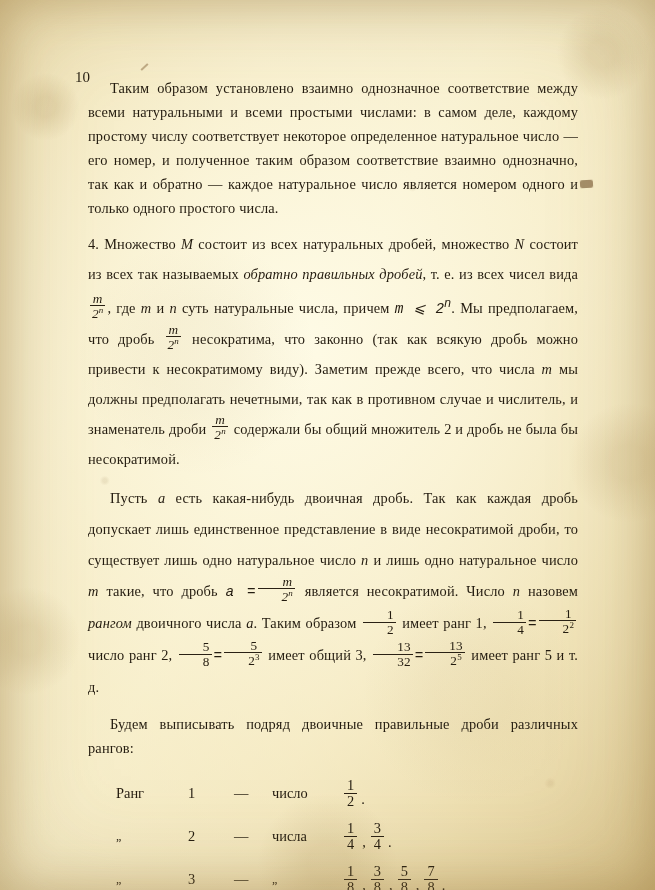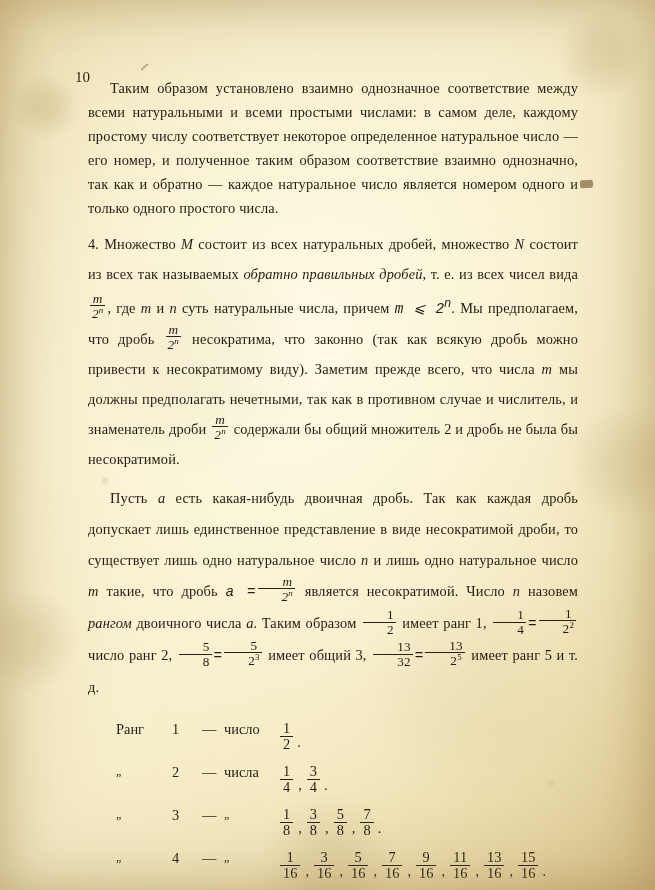--- a/index.html
+++ b/index.html
@@ -137,22 +137,24 @@
 
   
   .ranklist {
     margin-top: 18px;
     margin-left: 28px;
     font-size: 14.4px;
     color: #241c10;
   }
   .rankrow {
     display: flex;
+    align-items: center;
     margin-bottom: 12px;
     white-space: nowrap;
+    gap: 16px;
   }
   .rk-lab {
     width: 56px;
     text-align: left;
     flex: 0 0 auto;
   }
   .rk-num {
     width: 30px;
     flex: 0 0 auto;
     text-align: left;
@@ -258,20 +260,21 @@
         <span class="frac rm"><span class="num">1</span><span class="den">2</span></span>
         <span>имеет ранг 1,</span>
         <span class="frac rm"><span class="num">1</span><span class="den">4</span></span><span class="eq">=</span><span class="frac rm"><span class="num">1</span><span class="den"><span>2</span><sup>2</sup></span></span>
         <span>число ранг 2,</span>
         <span class="frac rm"><span class="num">5</span><span class="den">8</span></span><span class="eq">=</span><span class="frac rm"><span class="num">5</span><span class="den"><span>2</span><sup>3</sup></span></span>
         <span>имеет общий 3,</span>
         <span class="frac rm"><span class="num">13</span><span class="den">32</span></span><span class="eq">=</span><span class="frac rm"><span class="num">13</span><span class="den"><span>2</span><sup>5</sup></span></span>
         <span>имеет ранг 5 и т. д.</span>
       </p>
 
+      <p class="para indent gap">Будем выписывать подряд двоичные правильные дроби различных рангов:</p>
 
       <div class="ranklist" id="ranklist">
           <div class="rankrow">
             <span class="rk-lab">Ранг</span>
             <span class="rk-num">1</span>
             <span class="rk-dash">—</span>
             <span class="rk-word">число</span>
             <span class="rk-fracs">
               <span class="bigfrac">
                 <span class="num">1</span>

